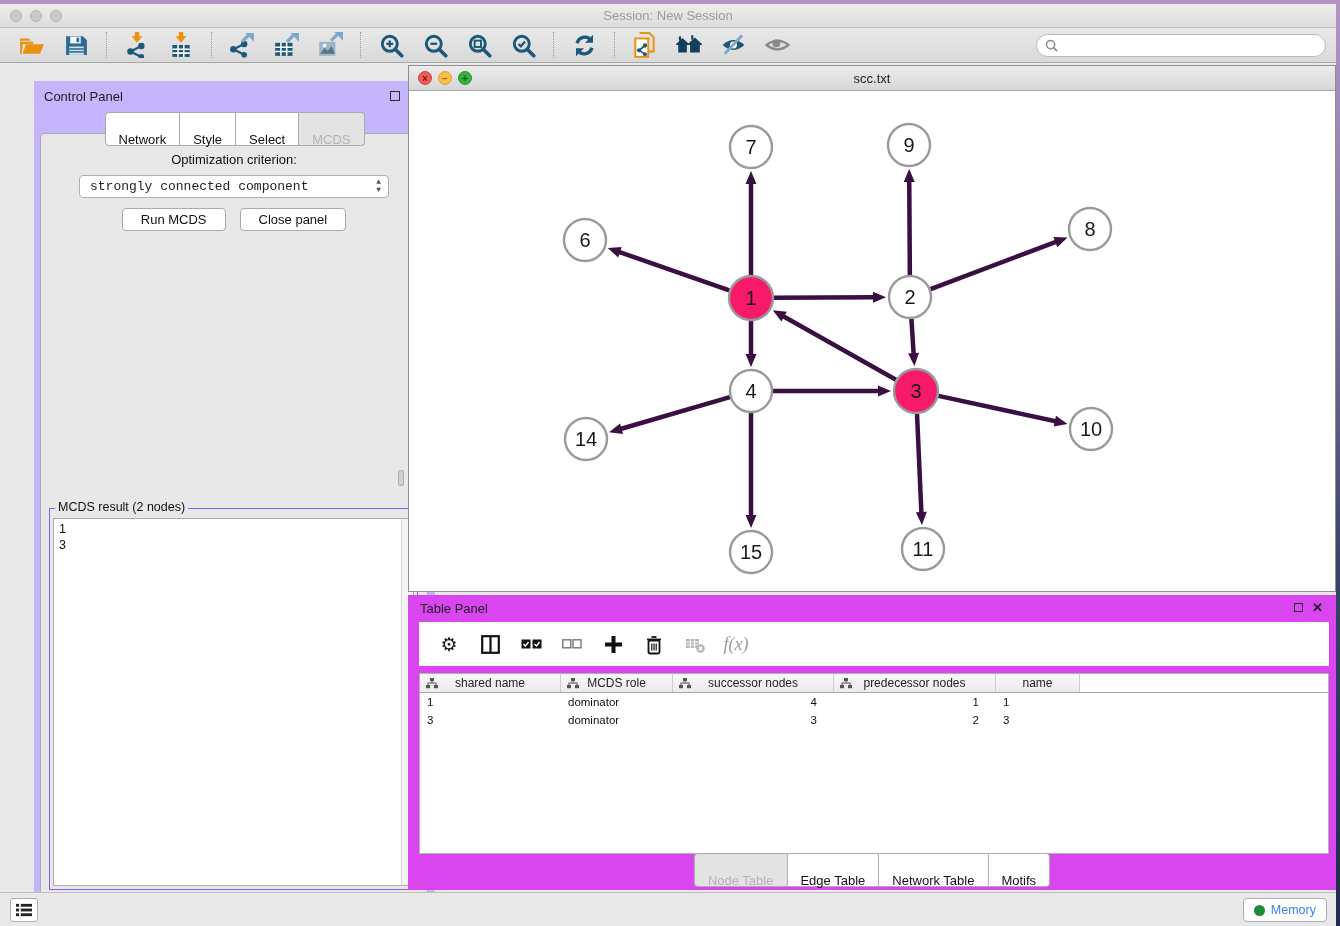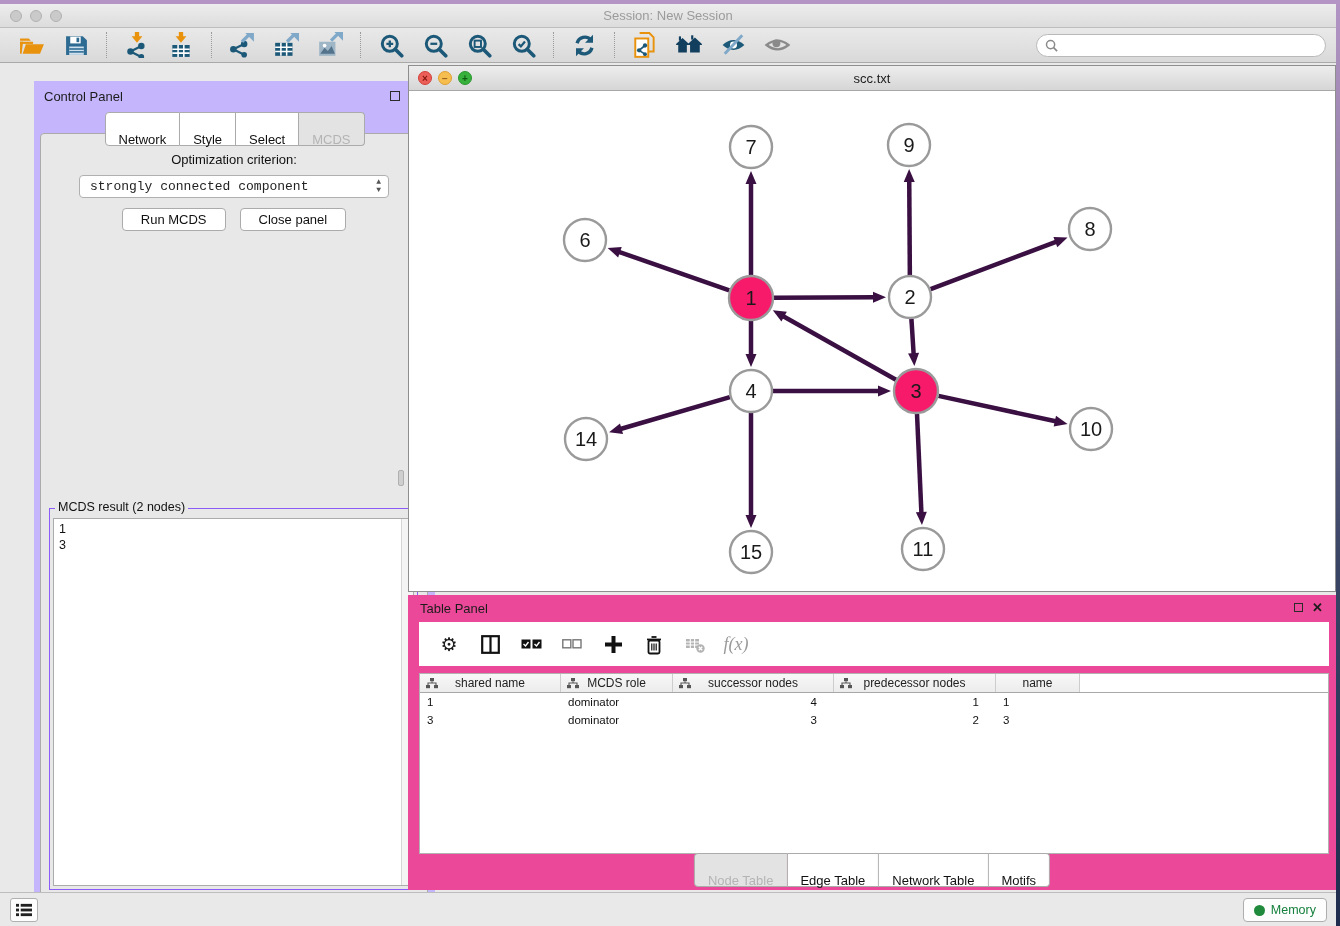--- a/index.html
+++ b/index.html
@@ -74,21 +74,21 @@
   .net-title { position:absolute; left:0; right:0; top:5px; text-align:center; font-size:13px; color:#1c1c1c; }
   .tl { position:absolute; top:5px; width:14px; height:14px; border-radius:50%; font-size:10px; font-weight:bold;
     display:flex; align-items:center; justify-content:center; }
   .tl-close { left:9px;  background:#ec5f58; border:1px solid #d14139; color:#82150e; }
   .tl-min   { left:29px; background:#f6be4f; border:1px solid #dfa033; color:#99611c; }
   .tl-zoom  { left:49px; background:#37b13c; border:1px solid #2a9630; color:#0f5c13; }
   .graph-area { position:absolute; left:0; top:25px; width:926px; height:500px; background:#fff; }
   .graph-area svg text { font-family:"Liberation Sans",sans-serif; }
 
   
-  .table-panel { left:408px; top:595px; width:928px; height:295px; background:#ec4899; }
+  .table-panel { left:408px; top:595px; width:928px; height:295px; background:#d946ef; }
   .tp-title { position:absolute; left:12px; top:6px; font-size:13px; color:#1c1c1c; }
   .tp-toolbar { position:absolute; left:11px; right:7px; top:27px; height:44px; background:#fff;
     display:flex; align-items:center; padding-left:18px; gap:17px; }
   .tpi { display:flex; align-items:center; justify-content:center; width:24px; height:24px; }
   .gear-glyph { font-size:19px; color:#1a1a1a; font-family:"DejaVu Sans",sans-serif; }
   .fx-glyph { font-family:"Liberation Serif",serif; font-style:italic; font-size:18px; color:#9a9a9a; }
   .tp-table { position:absolute; left:11px; right:7px; top:78px; height:181px; background:#fff; border:1px solid #b2b2b2; }
   .t-head { display:flex; height:19px; border-bottom:1px solid #a8a8a8; }
   .t-th { position:relative; background:linear-gradient(#f8f8f8,#ececec); border-right:1px solid #cdcdcd;
     font-size:12px; color:#222; display:flex; align-items:center; justify-content:center; flex:0 0 auto; }
@@ -96,21 +96,21 @@
   .t-row { display:flex; height:18px; }
   .t-td { font-size:11.5px; color:#111; line-height:18px; padding:0 7px; flex:0 0 auto; white-space:nowrap; overflow:hidden; }
   .t-td.right { text-align:right; padding-right:17px; }
   .tp-tabs { position:absolute; bottom:3px; left:50%; transform:translateX(-50%); display:flex; }
 
   
   .status-bar { left:0; top:892px; width:1336px; height:34px; background:#e9e9e9; border-top:1px solid #bdbdbd; }
   .list-btn { position:absolute; left:10px; top:5px; width:28px; height:24px; background:#fdfdfd;
     border:1px solid #b0b0b0; border-radius:3px; display:flex; align-items:center; justify-content:center; }
   .memory-btn { position:absolute; right:9px; top:5px; height:24px; padding:0 10px; background:#fdfdfd;
-    border:1px solid #aeaeae; border-radius:4px; display:flex; align-items:center; gap:6px; font-size:12.5px; color:#15803d; }
+    border:1px solid #aeaeae; border-radius:4px; display:flex; align-items:center; gap:6px; font-size:12.5px; color:#3b82f6; }
   .memory-dot { width:11px; height:11px; border-radius:50%; background:#1f8a3b; }
 </style>
 </head>
 <body>
 
 <div class="abs desktop-top"></div>
 <div class="abs desktop-right"></div>
 
 <div class="abs titlebar">
   <div class="lights">

